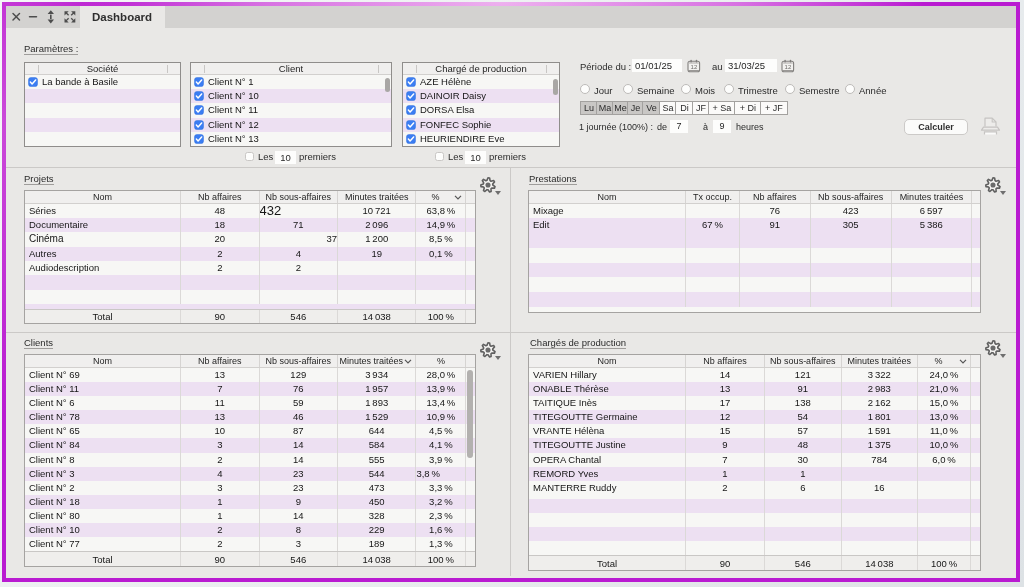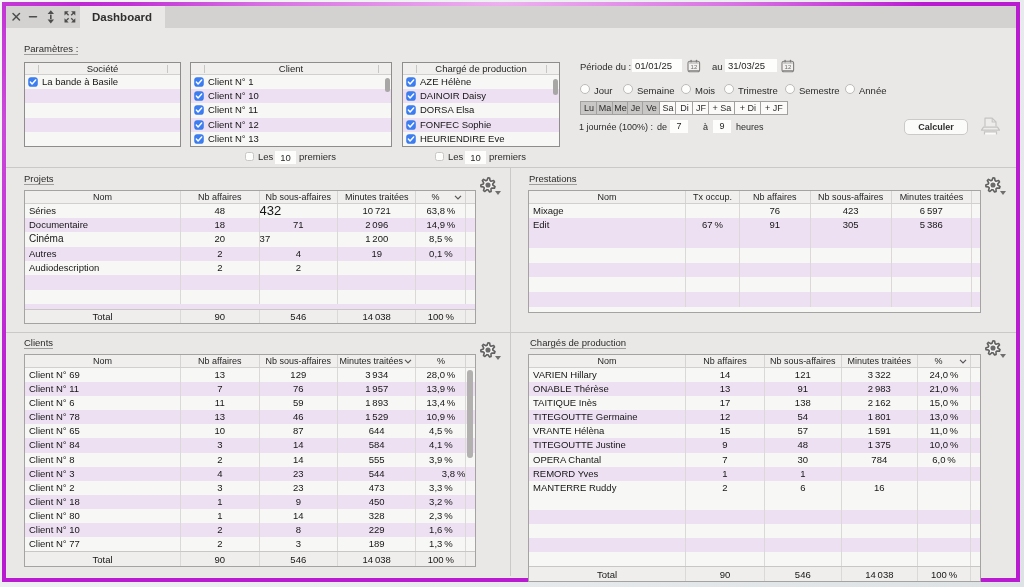--- a/index.html
+++ b/index.html
@@ -219,21 +219,21 @@
       <div style="position:absolute;left:0.0px;top:0;width:156.0px;height:100%;border-right:1px solid #dbd9d7;padding-left:4px;font-size:9.5px;line-height:14.4px;text-align:left;color:#161616;white-space:nowrap;overflow:hidden">Documentaire</div>
       <div style="position:absolute;left:156.0px;top:0;width:78.6px;height:100%;border-right:1px solid #dbd9d7;font-size:9.5px;line-height:14.4px;text-align:center;color:#161616;white-space:nowrap;overflow:hidden">18</div>
       <div style="position:absolute;left:234.6px;top:0;width:78.4px;height:100%;border-right:1px solid #dbd9d7;font-size:9.5px;line-height:14.4px;text-align:center;color:#161616;white-space:nowrap;overflow:hidden">71</div>
       <div style="position:absolute;left:313.0px;top:0;width:78.4px;height:100%;border-right:1px solid #dbd9d7;font-size:9.5px;line-height:14.4px;text-align:center;color:#161616;white-space:nowrap;overflow:hidden">2 096</div>
       <div style="position:absolute;left:391.4px;top:0;width:50.0px;height:100%;border-right:1px solid #dbd9d7;font-size:9.5px;line-height:14.4px;text-align:center;color:#161616;white-space:nowrap;overflow:hidden">14,9 %</div>
       <div style="position:absolute;left:441.4px;top:0;width:10.6px;height:100%;font-size:9.5px;line-height:14.4px;text-align:center;color:#161616;white-space:nowrap;overflow:hidden"></div>
     </div>
     <div style="position:relative;width:100%;height:14.4px;background:#f7f7f5">
       <div style="position:absolute;left:0.0px;top:0;width:156.0px;height:100%;border-right:1px solid #dbd9d7;padding-left:4px;font-size:10px;line-height:14.4px;text-align:left;color:#161616;white-space:nowrap;overflow:hidden">Cinéma</div>
       <div style="position:absolute;left:156.0px;top:0;width:78.6px;height:100%;border-right:1px solid #dbd9d7;font-size:9.5px;line-height:14.4px;text-align:center;color:#161616;white-space:nowrap;overflow:hidden">20</div>
-      <div style="position:absolute;left:234.6px;top:0;width:78.4px;height:100%;border-right:1px solid #dbd9d7;font-size:9.5px;line-height:14.4px;text-align:left;color:#161616;white-space:nowrap;overflow:hidden">37</div>
+      <div style="position:absolute;left:234.6px;top:0;width:78.4px;height:100%;border-right:1px solid #dbd9d7;font-size:9.5px;line-height:14.4px;text-align:right;color:#161616;white-space:nowrap;overflow:hidden">37</div>
       <div style="position:absolute;left:313.0px;top:0;width:78.4px;height:100%;border-right:1px solid #dbd9d7;font-size:9.5px;line-height:14.4px;text-align:center;color:#161616;white-space:nowrap;overflow:hidden">1 200</div>
       <div style="position:absolute;left:391.4px;top:0;width:50.0px;height:100%;border-right:1px solid #dbd9d7;font-size:9.5px;line-height:14.4px;text-align:center;color:#161616;white-space:nowrap;overflow:hidden">8,5 %</div>
       <div style="position:absolute;left:441.4px;top:0;width:10.6px;height:100%;font-size:9.5px;line-height:14.4px;text-align:center;color:#161616;white-space:nowrap;overflow:hidden"></div>
     </div>
     <div style="position:relative;width:100%;height:14.4px;background:#ede0f2">
       <div style="position:absolute;left:0.0px;top:0;width:156.0px;height:100%;border-right:1px solid #dbd9d7;padding-left:4px;font-size:9.5px;line-height:14.4px;text-align:left;color:#161616;white-space:nowrap;overflow:hidden">Autres</div>
       <div style="position:absolute;left:156.0px;top:0;width:78.6px;height:100%;border-right:1px solid #dbd9d7;font-size:9.5px;line-height:14.4px;text-align:center;color:#161616;white-space:nowrap;overflow:hidden">2</div>
       <div style="position:absolute;left:234.6px;top:0;width:78.4px;height:100%;border-right:1px solid #dbd9d7;font-size:9.5px;line-height:14.4px;text-align:center;color:#161616;white-space:nowrap;overflow:hidden">4</div>
       <div style="position:absolute;left:313.0px;top:0;width:78.4px;height:100%;border-right:1px solid #dbd9d7;font-size:9.5px;line-height:14.4px;text-align:center;color:#161616;white-space:nowrap;overflow:hidden">19</div>
       <div style="position:absolute;left:391.4px;top:0;width:50.0px;height:100%;border-right:1px solid #dbd9d7;font-size:9.5px;line-height:14.4px;text-align:center;color:#161616;white-space:nowrap;overflow:hidden">0,1 %</div>
@@ -421,21 +421,21 @@
       <div style="position:absolute;left:234.6px;top:0;width:78.4px;height:100%;border-right:1px solid #dbd9d7;font-size:9.5px;line-height:14.1px;text-align:center;color:#161616;white-space:nowrap;overflow:hidden">14</div>
       <div style="position:absolute;left:313.0px;top:0;width:78.4px;height:100%;border-right:1px solid #dbd9d7;font-size:9.5px;line-height:14.1px;text-align:center;color:#161616;white-space:nowrap;overflow:hidden">555</div>
       <div style="position:absolute;left:391.4px;top:0;width:50.0px;height:100%;border-right:1px solid #dbd9d7;font-size:9.5px;line-height:14.1px;text-align:center;color:#161616;white-space:nowrap;overflow:hidden">3,9 %</div>
       <div style="position:absolute;left:441.4px;top:0;width:10.6px;height:100%;font-size:9.5px;line-height:14.1px;text-align:center;color:#161616;white-space:nowrap;overflow:hidden"></div>
     </div>
     <div style="position:relative;width:100%;height:14.1px;background:#ede0f2">
       <div style="position:absolute;left:0.0px;top:0;width:156.0px;height:100%;border-right:1px solid #dbd9d7;padding-left:4px;font-size:9.5px;line-height:14.1px;text-align:left;color:#161616;white-space:nowrap;overflow:hidden">Client N° 3</div>
       <div style="position:absolute;left:156.0px;top:0;width:78.6px;height:100%;border-right:1px solid #dbd9d7;font-size:9.5px;line-height:14.1px;text-align:center;color:#161616;white-space:nowrap;overflow:hidden">4</div>
       <div style="position:absolute;left:234.6px;top:0;width:78.4px;height:100%;border-right:1px solid #dbd9d7;font-size:9.5px;line-height:14.1px;text-align:center;color:#161616;white-space:nowrap;overflow:hidden">23</div>
       <div style="position:absolute;left:313.0px;top:0;width:78.4px;height:100%;border-right:1px solid #dbd9d7;font-size:9.5px;line-height:14.1px;text-align:center;color:#161616;white-space:nowrap;overflow:hidden">544</div>
-      <div style="position:absolute;left:391.4px;top:0;width:50.0px;height:100%;border-right:1px solid #dbd9d7;font-size:9.5px;line-height:14.1px;text-align:right;color:#161616;white-space:nowrap;overflow:hidden">3,8 %</div>
+      <div style="position:absolute;left:391.4px;top:0;width:50.0px;height:100%;border-right:1px solid #dbd9d7;font-size:9.5px;line-height:14.1px;text-align:left;color:#161616;white-space:nowrap;overflow:hidden">3,8 %</div>
       <div style="position:absolute;left:441.4px;top:0;width:10.6px;height:100%;font-size:9.5px;line-height:14.1px;text-align:center;color:#161616;white-space:nowrap;overflow:hidden"></div>
     </div>
     <div style="position:relative;width:100%;height:14.1px;background:#f7f7f5">
       <div style="position:absolute;left:0.0px;top:0;width:156.0px;height:100%;border-right:1px solid #dbd9d7;padding-left:4px;font-size:9.5px;line-height:14.1px;text-align:left;color:#161616;white-space:nowrap;overflow:hidden">Client N° 2</div>
       <div style="position:absolute;left:156.0px;top:0;width:78.6px;height:100%;border-right:1px solid #dbd9d7;font-size:9.5px;line-height:14.1px;text-align:center;color:#161616;white-space:nowrap;overflow:hidden">3</div>
       <div style="position:absolute;left:234.6px;top:0;width:78.4px;height:100%;border-right:1px solid #dbd9d7;font-size:9.5px;line-height:14.1px;text-align:center;color:#161616;white-space:nowrap;overflow:hidden">23</div>
       <div style="position:absolute;left:313.0px;top:0;width:78.4px;height:100%;border-right:1px solid #dbd9d7;font-size:9.5px;line-height:14.1px;text-align:center;color:#161616;white-space:nowrap;overflow:hidden">473</div>
       <div style="position:absolute;left:391.4px;top:0;width:50.0px;height:100%;border-right:1px solid #dbd9d7;font-size:9.5px;line-height:14.1px;text-align:center;color:#161616;white-space:nowrap;overflow:hidden">3,3 %</div>
       <div style="position:absolute;left:441.4px;top:0;width:10.6px;height:100%;font-size:9.5px;line-height:14.1px;text-align:center;color:#161616;white-space:nowrap;overflow:hidden"></div>
     </div>
@@ -557,21 +557,21 @@
       <div style="position:absolute;left:442.0px;top:0;width:11.0px;height:100%;font-size:9.5px;line-height:14.1px;text-align:center;color:#161616;white-space:nowrap;overflow:hidden"></div>
     </div>
     <div style="position:relative;width:100%;height:14.1px;background:#ede0f2">
       <div style="position:absolute;left:0.0px;top:0;width:157.0px;height:100%;border-right:1px solid #dbd9d7;padding-left:4px;font-size:9.5px;line-height:14.1px;text-align:left;color:#161616;white-space:nowrap;overflow:hidden">REMORD Yves</div>
       <div style="position:absolute;left:157.0px;top:0;width:79.0px;height:100%;border-right:1px solid #dbd9d7;font-size:9.5px;line-height:14.1px;text-align:center;color:#161616;white-space:nowrap;overflow:hidden">1</div>
       <div style="position:absolute;left:236.0px;top:0;width:76.6px;height:100%;border-right:1px solid #dbd9d7;font-size:9.5px;line-height:14.1px;text-align:center;color:#161616;white-space:nowrap;overflow:hidden">1</div>
       <div style="position:absolute;left:312.6px;top:0;width:76.4px;height:100%;border-right:1px solid #dbd9d7;font-size:9.5px;line-height:14.1px;text-align:center;color:#161616;white-space:nowrap;overflow:hidden"></div>
       <div style="position:absolute;left:389.0px;top:0;width:53.0px;height:100%;border-right:1px solid #dbd9d7;font-size:9.5px;line-height:14.1px;text-align:center;color:#161616;white-space:nowrap;overflow:hidden"></div>
       <div style="position:absolute;left:442.0px;top:0;width:11.0px;height:100%;font-size:9.5px;line-height:14.1px;text-align:center;color:#161616;white-space:nowrap;overflow:hidden"></div>
     </div>
-    <div style="position:relative;width:100%;height:29px;background:#f7f7f5">
+    <div style="position:relative;width:100%;height:18px;background:#f7f7f5">
       <div style="position:absolute;left:0.0px;top:0;width:157.0px;height:100%;border-right:1px solid #dbd9d7;padding-left:4px;font-size:9.5px;line-height:14.1px;text-align:left;color:#161616;white-space:nowrap;overflow:hidden">MANTERRE Ruddy</div>
       <div style="position:absolute;left:157.0px;top:0;width:79.0px;height:100%;border-right:1px solid #dbd9d7;font-size:9.5px;line-height:14.1px;text-align:center;color:#161616;white-space:nowrap;overflow:hidden">2</div>
       <div style="position:absolute;left:236.0px;top:0;width:76.6px;height:100%;border-right:1px solid #dbd9d7;font-size:9.5px;line-height:14.1px;text-align:center;color:#161616;white-space:nowrap;overflow:hidden">6</div>
       <div style="position:absolute;left:312.6px;top:0;width:76.4px;height:100%;border-right:1px solid #dbd9d7;font-size:9.5px;line-height:14.1px;text-align:center;color:#161616;white-space:nowrap;overflow:hidden">16</div>
       <div style="position:absolute;left:389.0px;top:0;width:53.0px;height:100%;border-right:1px solid #dbd9d7;font-size:9.5px;line-height:14.1px;text-align:center;color:#161616;white-space:nowrap;overflow:hidden"></div>
       <div style="position:absolute;left:442.0px;top:0;width:11.0px;height:100%;font-size:9.5px;line-height:14.1px;text-align:center;color:#161616;white-space:nowrap;overflow:hidden"></div>
     </div>
     <div style="position:relative;width:100%;height:14.1px;background:#ede0f2">
       <div style="position:absolute;left:0.0px;top:0;width:157.0px;height:100%;border-right:1px solid #dbd9d7;padding-left:4px;font-size:9.5px;line-height:14.1px;text-align:left;color:#161616;white-space:nowrap;overflow:hidden"></div>
       <div style="position:absolute;left:157.0px;top:0;width:79.0px;height:100%;border-right:1px solid #dbd9d7;font-size:9.5px;line-height:14.1px;text-align:center;color:#161616;white-space:nowrap;overflow:hidden"></div>

